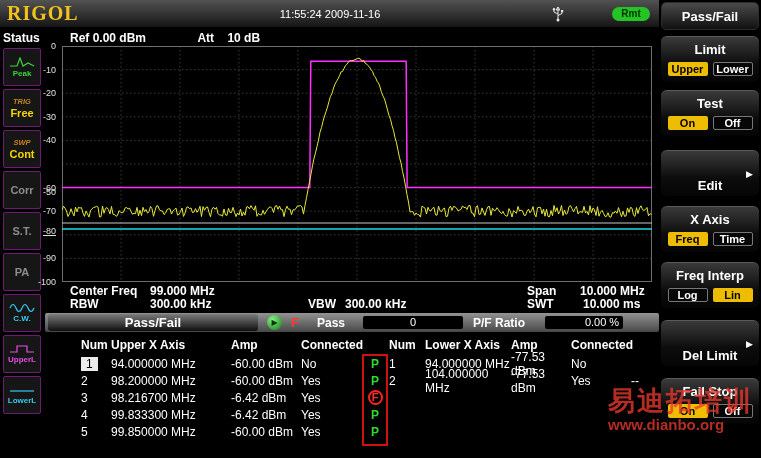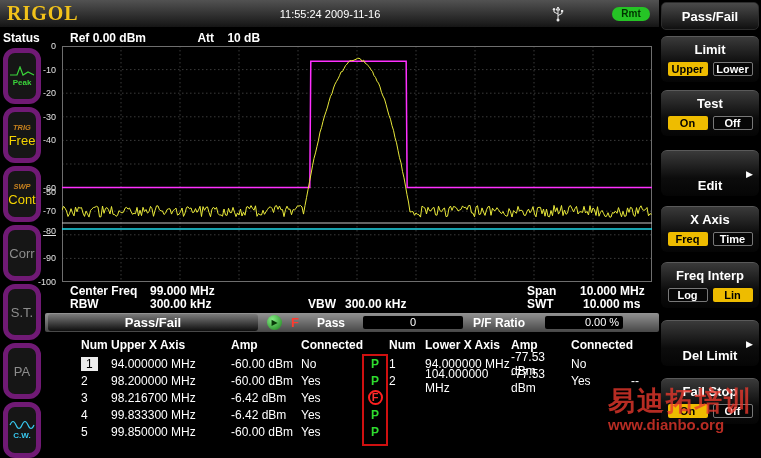--- a/index.html
+++ b/index.html
@@ -16,25 +16,25 @@
     font-weight:700; font-size:20px; color:#f2c21a; letter-spacing:1px; }
   .timestamp { position:absolute; left:230px; top:8px; width:200px; text-align:center;
     font-size:11px; color:#fff; }
   .usb-ic { position:absolute; left:552px; top:5px; }
   .rmt { position:absolute; left:612px; top:7px; width:38px; height:14px;
     background:#25c425; border-radius:8px; color:#013301; font-weight:700;
     font-size:10px; line-height:14px; text-align:center; }
   
   .status { position:absolute; left:0; top:28px; width:45px; bottom:0; }
   .status-title { color:#fff; font-weight:700; font-size:12px; padding:3px 0 2px 3px; height:20px; }
-  .sicon { width:38px; height:56px; margin:0 0 3px 3px; background:#161616;
-    border:5px solid #701a75; border-radius:12px; display:flex; flex-direction:column;
+  .sicon { width:38px; height:38px; margin:0 0 3px 3px; background:#161616;
+    border:1px solid #701a75; border-radius:2px; display:flex; flex-direction:column;
     align-items:center; justify-content:center; gap:1px; }
   .sicon .lab { font-size:8px; font-weight:700; }
-  .sicon .lab2 { font-size:13px; font-weight:400; }
+  .sicon .lab2 { font-size:11px; font-weight:700; }
   .sicon .top { font-size:7.5px; font-weight:700; font-style:italic; color:#c8821e; }
   .col-green { color:#3ad43a; } .col-yellow { color:#f5d400; }
   .col-gray { color:#8d8d8d; } .col-cyan { color:#38c8f0; } .col-mag { color:#e84ae8; }
   
   .hdr { position:absolute; left:70px; top:31px; font-size:12px; font-weight:700; color:#fff; }
   .hdr .ref { border-bottom:1px solid #cfcfcf; padding-bottom:1px; }
   .hdr .att { margin-left:48px; }
   #ylabels { position:absolute; left:32px; top:46px; width:26px; height:236px; }
   #ylabels span { position:absolute; right:2px; width:26px; text-align:right;
     font-size:9px; color:#e2e2e2; }

